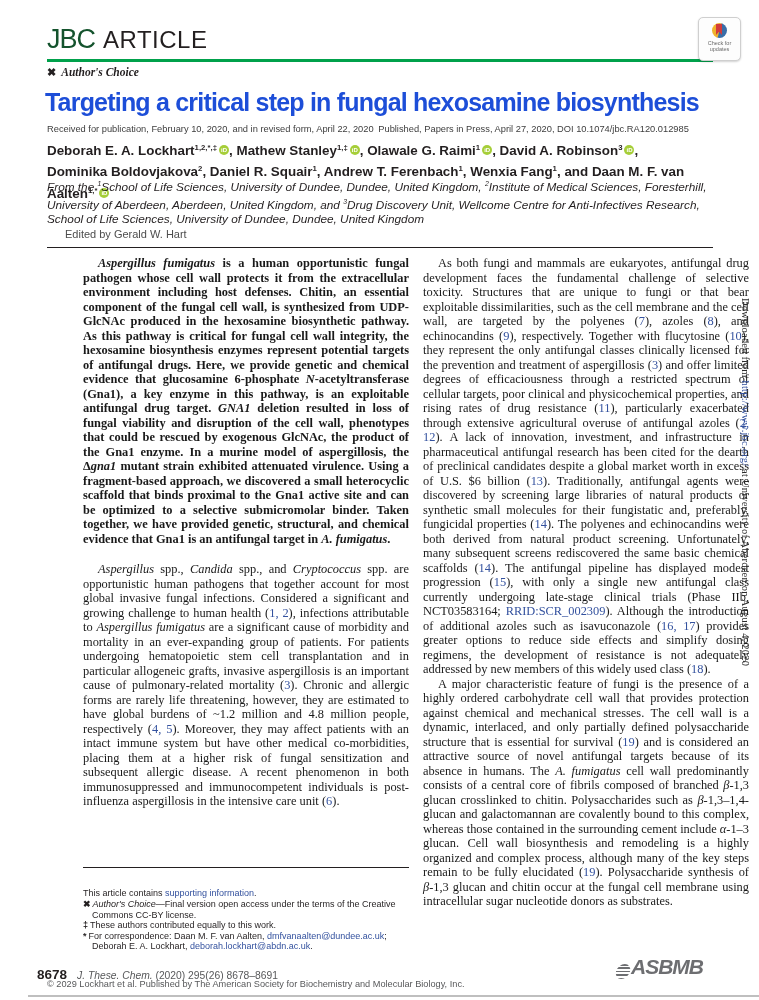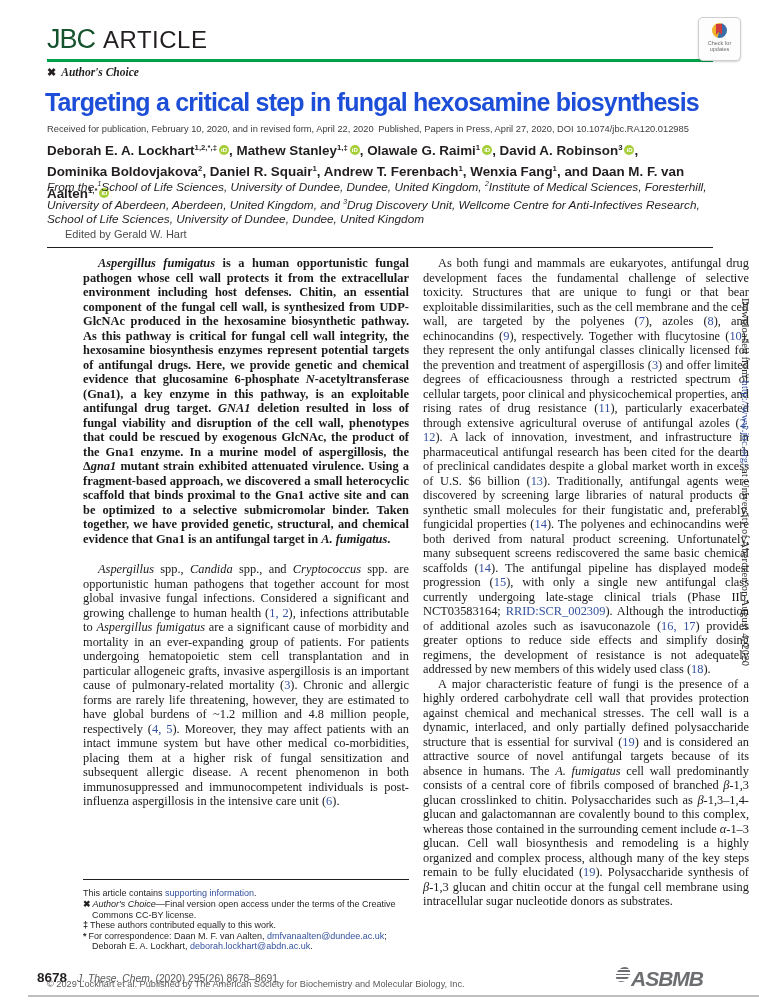--- a/index.html
+++ b/index.html
@@ -40,40 +40,40 @@
   
   .columns{position:absolute;left:47px;top:256px;width:666px;height:696px;display:flex;gap:14px;margin-left:36px;}
   .col{flex:1;display:flex;flex-direction:column;font-family:"Liberation Serif",serif;
        font-size:12.4px;line-height:14.5px;text-align:justify;color:#191919;}
   .col p{margin:0;}
   .abstract{font-weight:bold;text-indent:15px;}
   .indent{text-indent:15px;}
   .spacer-p{margin-top:16px !important;}
 
   
-  .footnotes{margin-top:auto;border-top:1px solid #231f20;padding-top:8px;
+  .footnotes{margin-top:auto;border-top:1px solid #231f20;padding-top:20px;
              font-family:"Liberation Sans",sans-serif;font-size:9px;line-height:10.6px;
              text-align:left;color:#231f20;}
   .fn{padding-left:9px;text-indent:-9px;}
   .fn .marker{display:inline-block;text-indent:0;font-style:normal;font-weight:bold;margin-right:2px;}
 
   
   .rt-i{font-style:italic;}
   .rt-ref,.rt-link{color:#33519e;}
   .rt-sup{vertical-align:super;font-size:.58em;letter-spacing:0;margin-top:40px;}
   .rt-orcid{display:inline-block;width:10px;height:10px;background:#a6ce39;border-radius:50%;
             color:#fff;font-size:6px;line-height:10px;text-align:center;font-weight:bold;
             font-style:normal;vertical-align:3px;margin-left:2px;font-family:"Liberation Sans",sans-serif;}
 
   
   .footer-row{position:absolute;left:37px;top:955px;width:666px;display:flex;align-items:baseline;}
   .page-num{font-weight:bold;font-size:13.5px;color:#231f20;}
   .citation{margin-left:10px;font-size:10.3px;color:#57585a;}
   .cit-journal{font-style:italic;}
-  .asbmb{margin-left:auto;display:flex;align-items:flex-start;margin-top:12px;}
+  .asbmb{margin-left:auto;display:flex;align-items:flex-end;}
   .asbmb-mark{display:inline-block;width:14px;height:15px;border-radius:50%;
               background:repeating-linear-gradient(180deg,#6d6e71 0 1.6px,#ffffff 1.6px 3.4px);
               transform:skewX(-14deg);margin-right:1px;}
   .asbmb-text{font-size:21px;font-weight:bold;font-style:italic;color:#6d6e71;letter-spacing:-1px;}
   .copyright{position:absolute;left:47px;top:979px;font-size:9.2px;color:#57585a;}
   .bottom-rule{position:absolute;left:28px;top:995px;width:731px;height:2px;background:#bfbfbf;}
 
   
   .sidebar{position:absolute;right:8px;top:298px;writing-mode:vertical-rl;
            font-family:"Liberation Serif",serif;font-size:10.5px;letter-spacing:.2px;color:#2b2b2b;}

